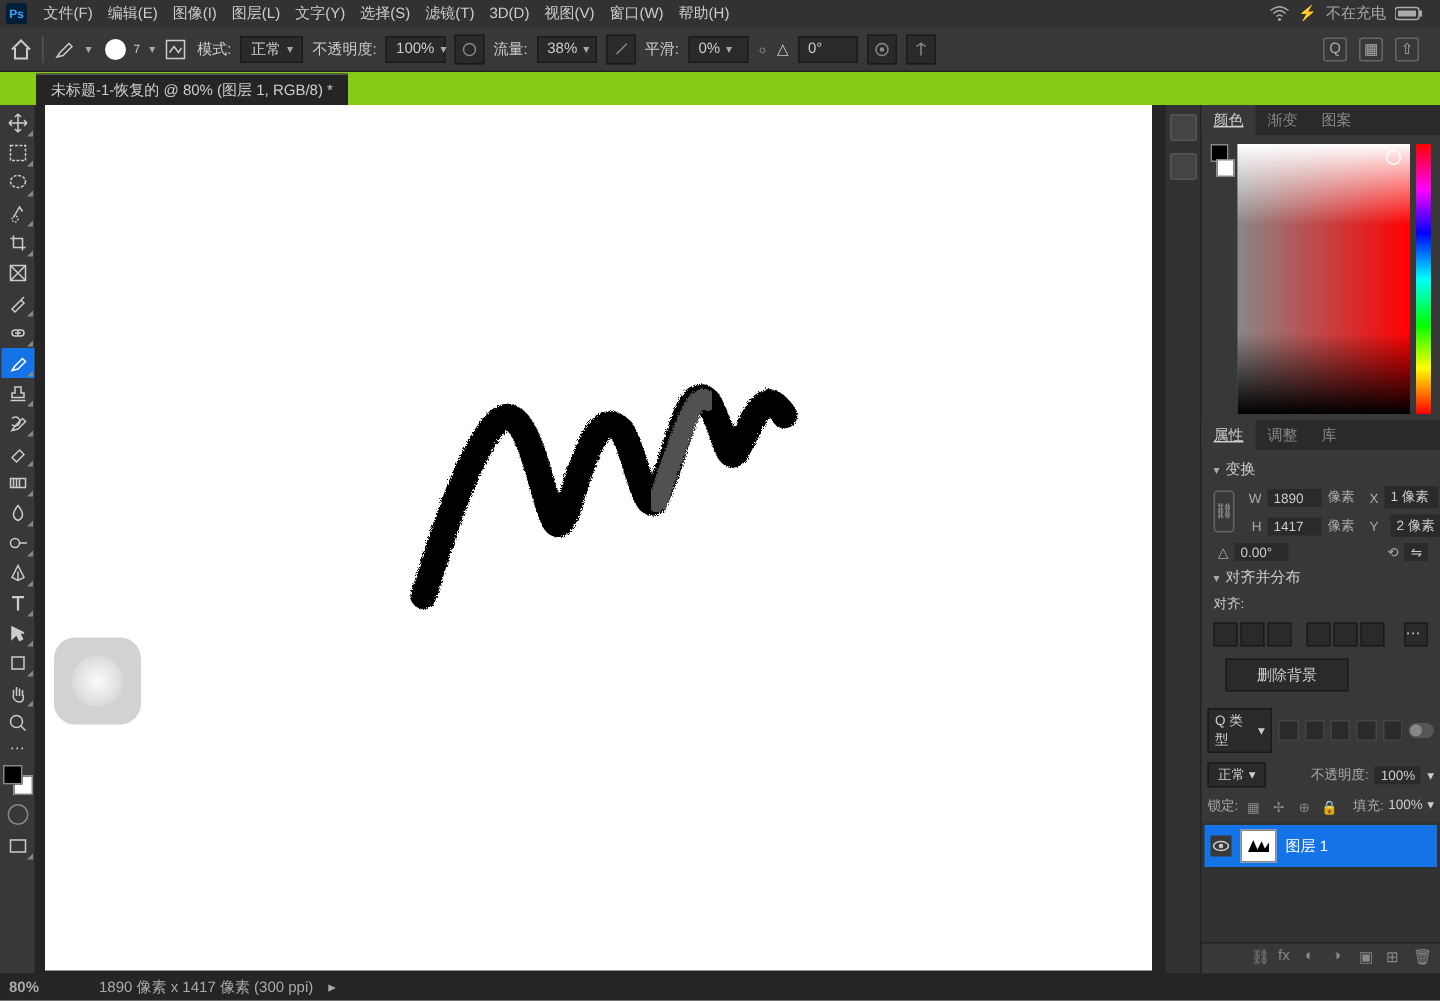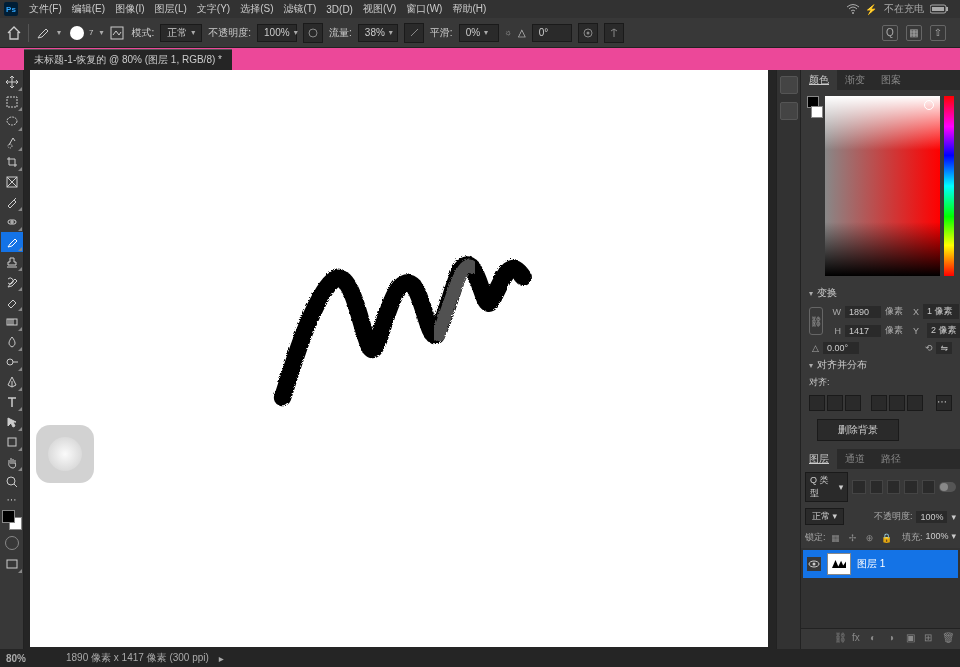--- a/index.html
+++ b/index.html
@@ -20,21 +20,21 @@
 .optbar .brush-dot { width: 14px; height: 14px; background: #fff; border-radius: 50%; }
 .optbar .chev { font-size: 8px; color: #aaa; }
 .optbar .lbl { font-size: 10px; color: #ccc; }
 .optbar .sel { background: #2a2a2a; border: 1px solid #1a1a1a; padding: 1px 6px; height: 18px; color: #ccc; display: flex; align-items: center; gap: 4px; }
 .optbar .num { width: 40px; text-align: right; }
 .optbar .icon-sq { width: 20px; height: 20px; background: #2a2a2a; border: 1px solid #1a1a1a; display: flex; align-items: center; justify-content: center; }
 .optbar .rt { margin-left: auto; display: flex; align-items: center; gap: 8px; padding-right: 8px; }
 .optbar .rt .ic { width: 16px; height: 16px; color: #aaa; border: 1px solid #666; border-radius: 2px; display: flex; align-items: center; justify-content: center; font-size: 10px; }
 
 
-.doctabs { height: 22px; background: #ec4899; display: flex; align-items: flex-end; padding-left: 24px; }
+.doctabs { height: 22px; background: #84cc16; display: flex; align-items: flex-end; padding-left: 24px; }
 .doctab { background: #252525; padding: 3px 10px; font-size: 10px; color: #ccc; border-top: 1px solid #555; }
 
 
 .main { position: absolute; top: 70px; left: 0; right: 0; bottom: 18px; display: flex; background: #252525; }
 
 
 .toolbar { width: 24px; background: #383838; display: flex; flex-direction: column; align-items: center; padding-top: 2px; gap: 0; border-right: 1px solid #222; }
 .toolbar .tool { width: 22px; height: 20px; display: flex; align-items: center; justify-content: center; color: #ccc; position: relative; cursor: pointer; }
 .toolbar .tool.active { background: #1473e6; color: #fff; }
 .toolbar .tool .tri { position: absolute; right: 1px; bottom: 1px; width: 0; height: 0; border-style: solid; border-width: 0 0 4px 4px; border-color: transparent transparent #888 transparent; }
@@ -410,20 +410,25 @@
         <div class="sw">
           <div class="fgc"></div>
           <div class="bgc"></div>
         </div>
         <div class="spectrum"></div>
         <div class="hue-strip"></div>
       </div>
     </div>
 
     <div class="props-panel">
+      <div class="panel-tabs">
+        <div class="pt active">属性</div>
+        <div class="pt">调整</div>
+        <div class="pt">库</div>
+      </div>
       <div class="panel-body">
         <div class="section-title">变换</div>
         <div style="display:flex;align-items:center;gap:4px;padding:0 4px;">
           <div class="link-ic">⛓</div>
           <div style="flex:1;">
             <div class="row">
               <span class="k">W</span>
               <span class="v">1890</span>
               <span class="u">像素</span>
               <span class="k">X</span>
@@ -461,25 +466,20 @@
           <div style="flex:1"></div>
           <div class="ab">⋯</div>
         </div>
         <div class="quick">
           <div class="btn">删除背景</div>
         </div>
       </div>
     </div>
 
     <div class="layers-panel">
-      <div class="panel-tabs">
-        <div class="pt active">图层</div>
-        <div class="pt">通道</div>
-        <div class="pt">路径</div>
-      </div>
       <div class="filter-row">
         <div class="sel">
             <span>Q 类型</span>
             <span class="chev">▾</span>
           </div>
         <div class="fi"></div>
         <div class="fi"></div>
         <div class="fi"></div>
         <div class="fi"></div>
         <div class="fi"></div>

